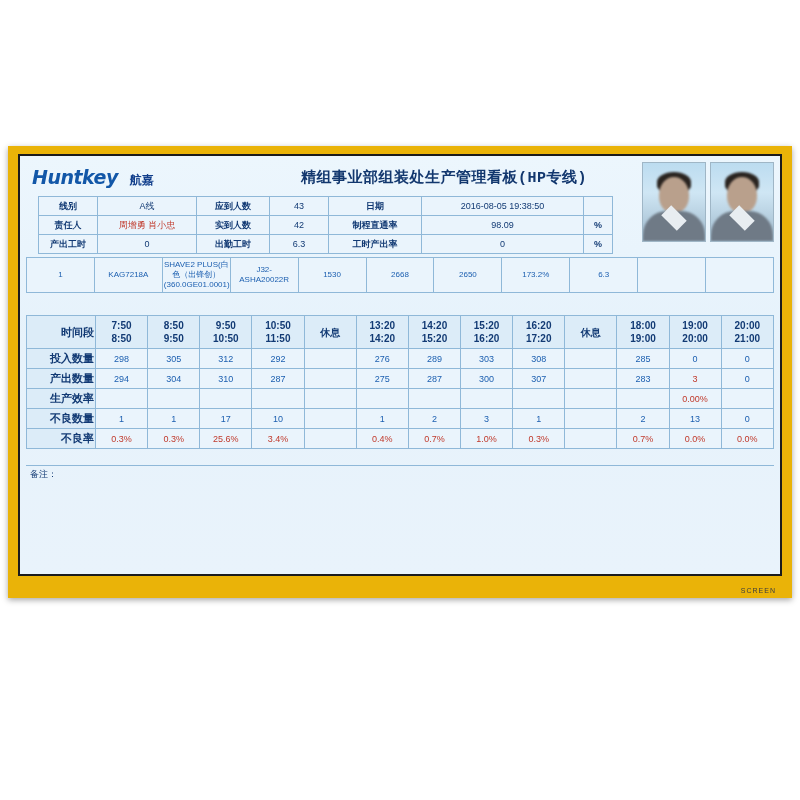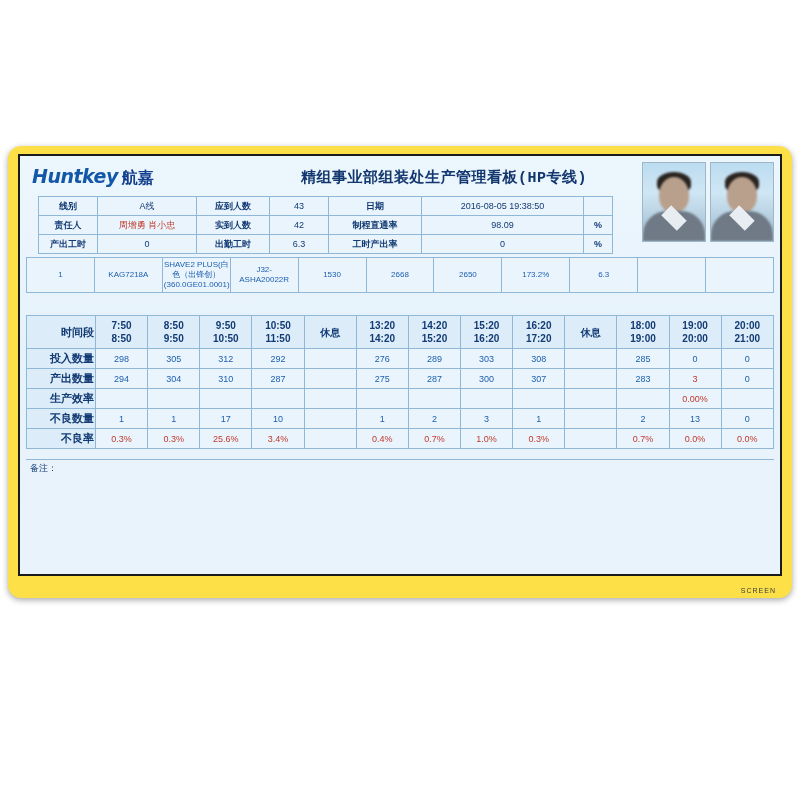--- a/index.html
+++ b/index.html
@@ -19,22 +19,22 @@
     overflow: hidden;
   }
 
   
   .monitor {
     position: absolute;
     left: 8px;
     top: 146px;
     width: 784px;
     height: 452px;
-    background: #fde047;
-    border-radius: 13px;
+    background: #eab308;
+    border-radius: 0;
     box-shadow: 0 2px 6px rgba(0,0,0,.35);
     padding: 0;
   }
   .bezel-inner {
     position: absolute;
     left: 10px;
     top: 8px;
     right: 10px;
     bottom: 22px;
     background: #1a1b1d;
@@ -87,24 +87,24 @@
   }
   .logo .key {
     font-family: "DejaVu Sans", sans-serif;
     font-weight: bold;
     font-style: italic;
     font-size: 19px;
     color: #1257a8;
     letter-spacing: -0.5px;
   }
   .logo .cn {
-    font-size: 16px;
+    font-size: 12px;
     font-weight: bold;
     color: #123f8c;
-    margin-left: 4px;
+    margin-left: 12px;
   }
   .title {
     flex: 1;
     text-align: center;
     font-size: 15px;
     font-weight: bold;
     color: #12376e;
     letter-spacing: 0.5px;
     margin-left: -40px;
     font-family: Liberation Mono, monospace;
@@ -234,21 +234,21 @@
     font-size: 10px;
     color: #123a74;
     height: 32px;
     line-height: 1.3;
   }
   table.hours td.num { font-size: 9px; color: #1c5fb0; }
   table.hours td.num.red { color: #c0392b; }
   table.hours td.pct { font-size: 9px; color: #c0392b; }
 
   .remark {
-    margin-top: 10px;
+    margin-top: 16px;
     font-size: 9px;
     color: #123a74;
     padding-left: 4px;
     border-top: 1px solid #8fb8d8;
     height: 16px;
     line-height: 16px;
   }
 </style>
 </head>
 <body>

